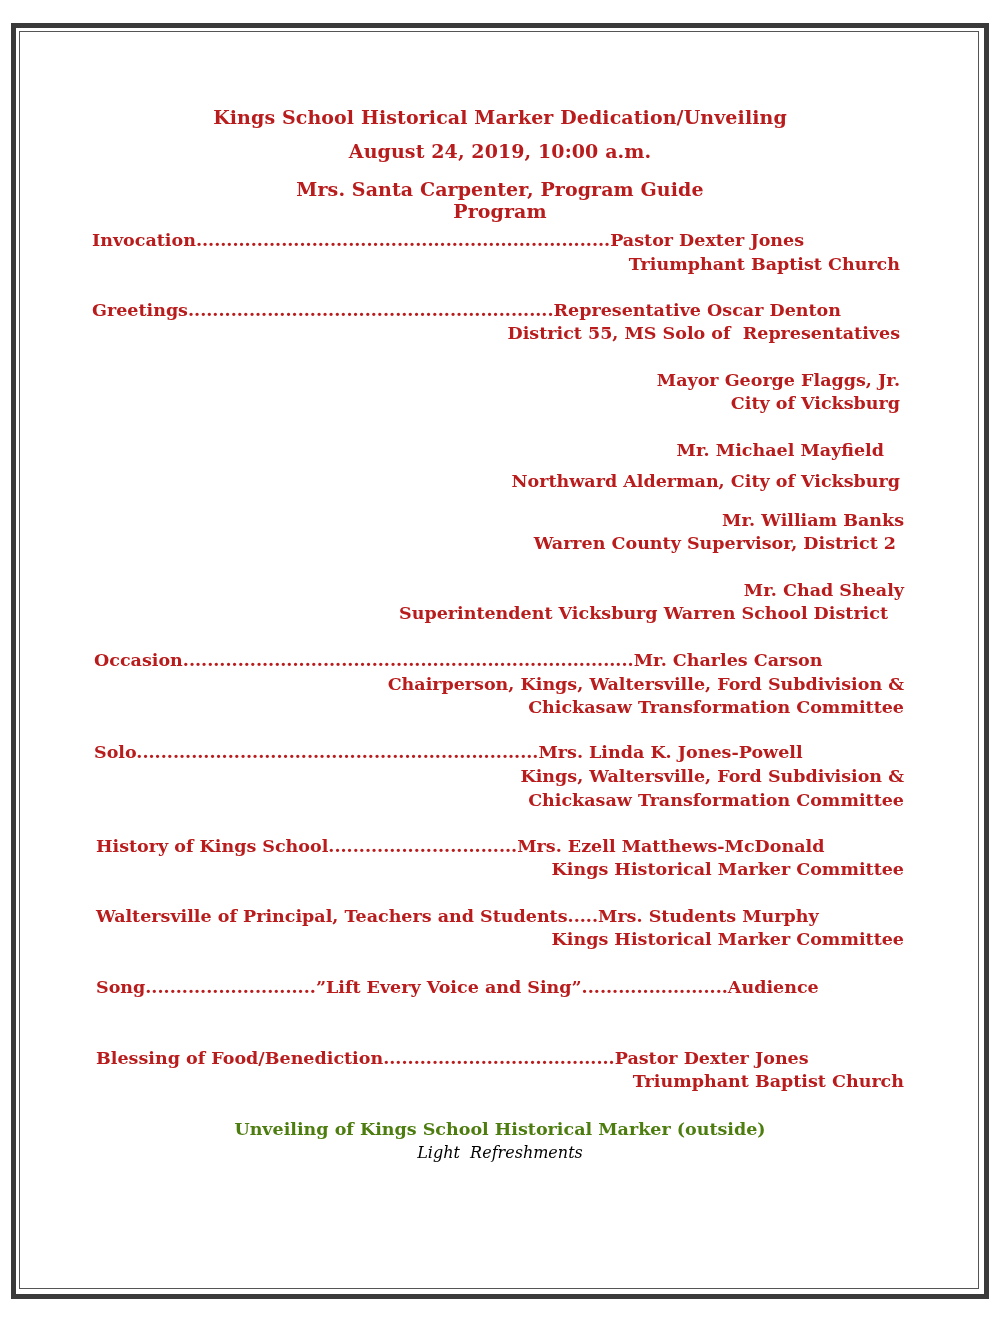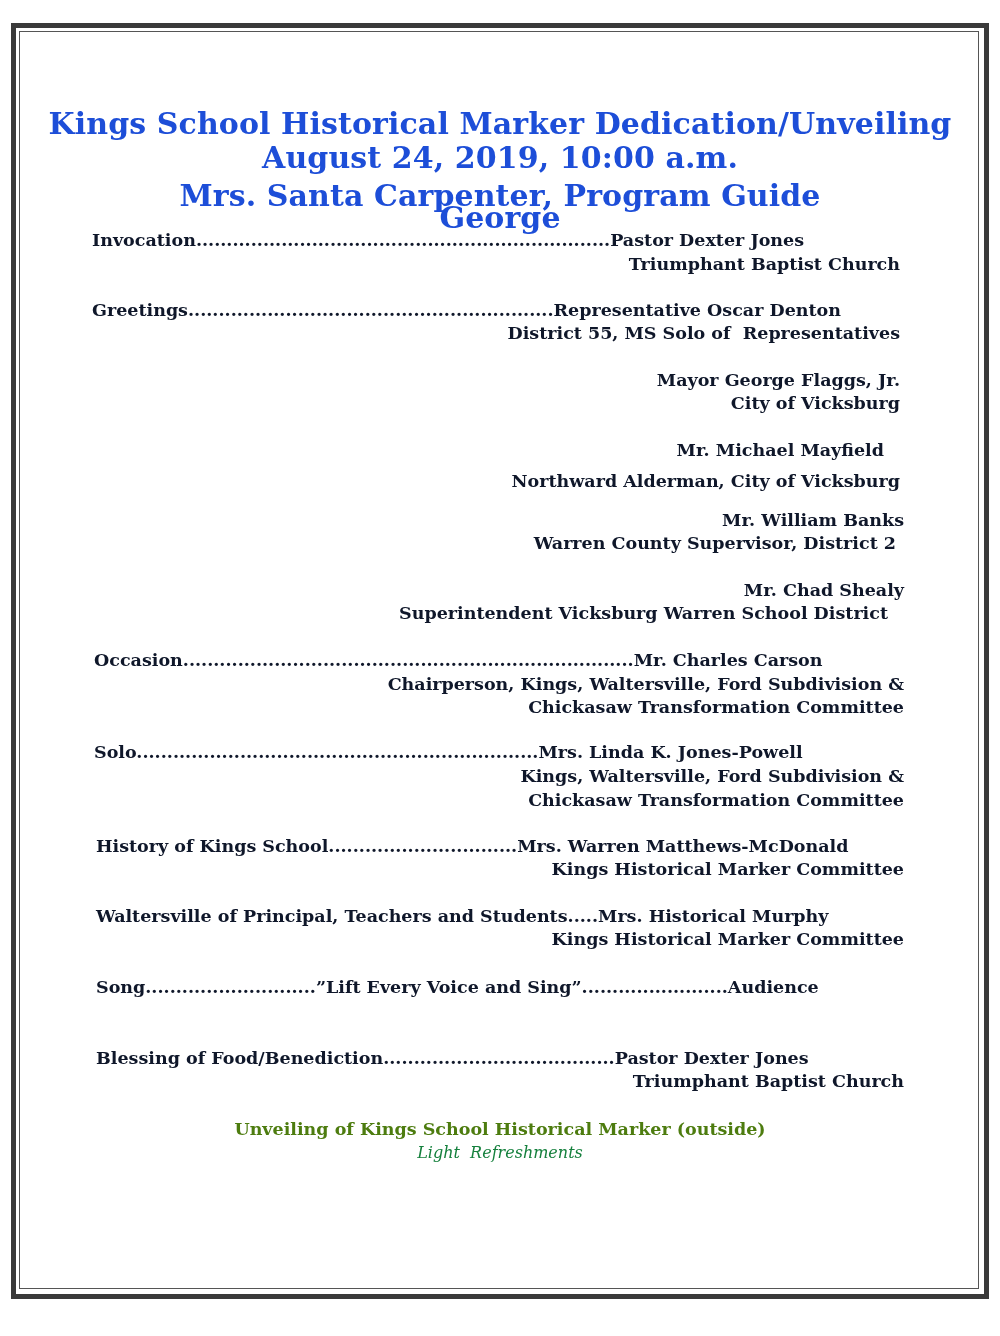--- a/index.html
+++ b/index.html
@@ -21,57 +21,57 @@
       position: absolute;
       left: 19px; top: 31px;
       width: 958px; height: 1256px;
       border: 1px solid #555;
     }
     .header {
       position: absolute;
       left: 0; right: 0;
       text-align: center;
       font-weight: bold;
-      font-size: 30px;
+      font-size: 19px;
       letter-spacing: 0.1px;
-      color: #1d4ed8;
+      color: #b91c1c;
     }
     .t1 { top: 106px; }
     .t2 { top: 140px; }
     .t3 { top: 170px; margin-top: 8px; }
     .t4 { top: 200px; }
 
     .row {
       position: absolute;
       white-space: nowrap;
       font-weight: bold;
       font-size: 17.5px;
-      color: #0f172a;
+      color: #b91c1c;
     }
     .dots { letter-spacing: 0px; }
 
     .center-line {
       position: absolute; left: 0; right: 0; text-align: center;
       font-weight: bold; font-size: 17.5px; color: #4d7c0f;
     }
     .italic-line {
       position: absolute; left: 0; right: 0; text-align: center;
-      font-style: italic; font-size: 16px; color: #15803d;
+      font-style: italic; font-size: 16px; color: #000000;
     }
   </style>
 </head>
 <body>
 
 <div class="frame-outer"></div>
 <div class="frame-inner"></div>
 
 <div class="header t1">Kings School Historical Marker Dedication/Unveiling</div>
 <div class="header t2">August 24, 2019, 10:00 a.m.</div>
 <div class="header t3">Mrs. Santa Carpenter, Program Guide</div>
-<div class="header t4">George</div>
+<div class="header t4">Program</div>
 
 <div class="row" style="left:92px; top:230px;">
   <span>Invocation</span><span class="dots">....................................................................</span><span>Pastor Dexter Jones</span>
 </div>
 <div class="row" style="right:100px; top:254px;">Triumphant Baptist Church</div>
 
 <div class="row" style="left:92px; top:300px;">
   <span>Greetings</span><span class="dots">............................................................</span><span>Representative Oscar Denton</span>
 </div>
 <div class="row" style="right:100px; top:323px; white-space:pre;">District 55, MS Solo of  Representatives</div>
@@ -94,26 +94,26 @@
 <div class="row" style="right:96px; top:674px;margin-left:12px;">Chairperson, Kings, Waltersville, Ford Subdivision &amp;</div>
 <div class="row" style="right:96px; top:697px;">Chickasaw Transformation Committee</div>
 
 <div class="row" style="left:94px; top:742px;">
   <span>Solo</span><span class="dots">..................................................................</span><span>Mrs. Linda K. Jones-Powell</span>
 </div>
 <div class="row" style="right:96px; top:766px;">Kings, Waltersville, Ford Subdivision &amp;</div>
 <div class="row" style="right:96px; top:790px;">Chickasaw Transformation Committee</div>
 
 <div class="row" style="left:96px; top:836px;">
-  <span>History of Kings School</span><span class="dots">...............................</span><span>Mrs. Warren Matthews-McDonald</span>
+  <span>History of Kings School</span><span class="dots">...............................</span><span>Mrs. Ezell Matthews-McDonald</span>
 </div>
 <div class="row" style="right:96px; top:859px;">Kings Historical Marker Committee</div>
 
 <div class="row" style="left:96px; top:906px;">
-  <span>Waltersville of Principal, Teachers and Students</span><span class="dots">.....</span><span>Mrs. Historical Murphy</span>
+  <span>Waltersville of Principal, Teachers and Students</span><span class="dots">.....</span><span>Mrs. Students Murphy</span>
 </div>
 <div class="row" style="right:96px; top:929px;">Kings Historical Marker Committee</div>
 
 <div class="row" style="left:96px; top:977px;">
   <span>Song</span><span class="dots">............................</span><span>”Lift Every Voice and Sing”</span><span class="dots">........................</span><span>Audience</span>
 </div>
 
 <div class="row" style="left:96px; top:1048px;">
   <span>Blessing of Food/Benediction</span><span class="dots">......................................</span><span>Pastor Dexter Jones</span>
 </div>

